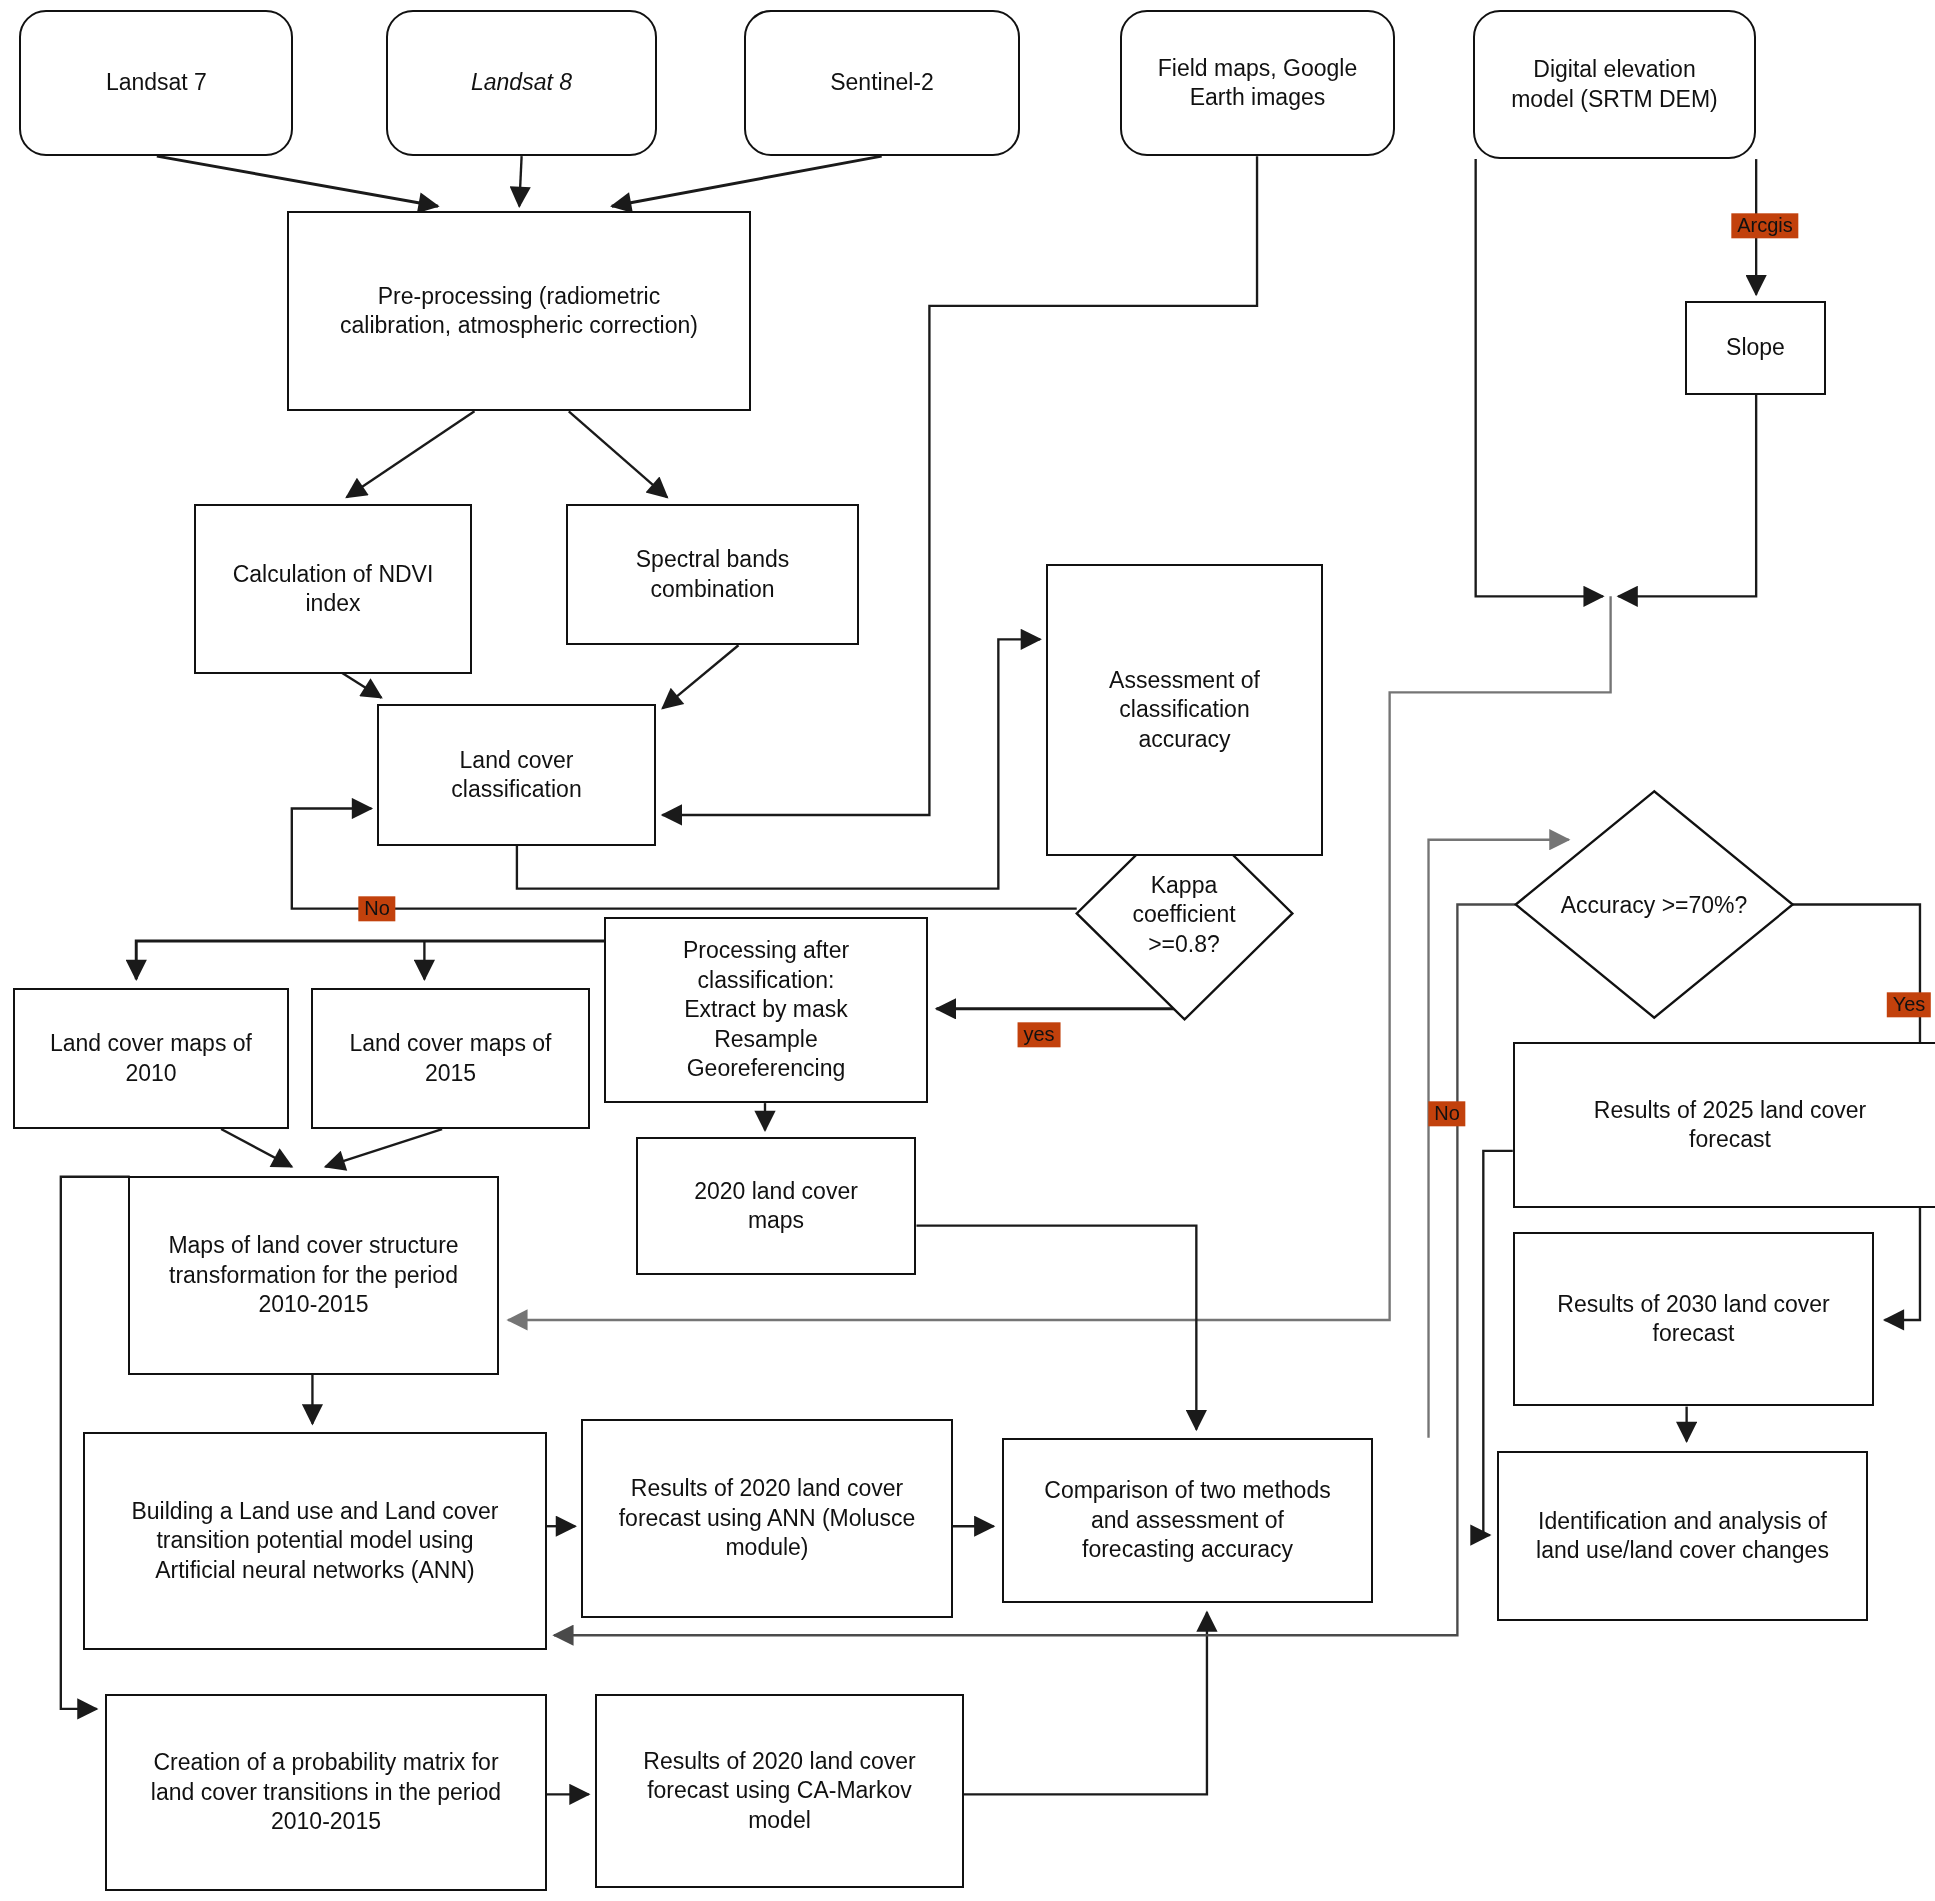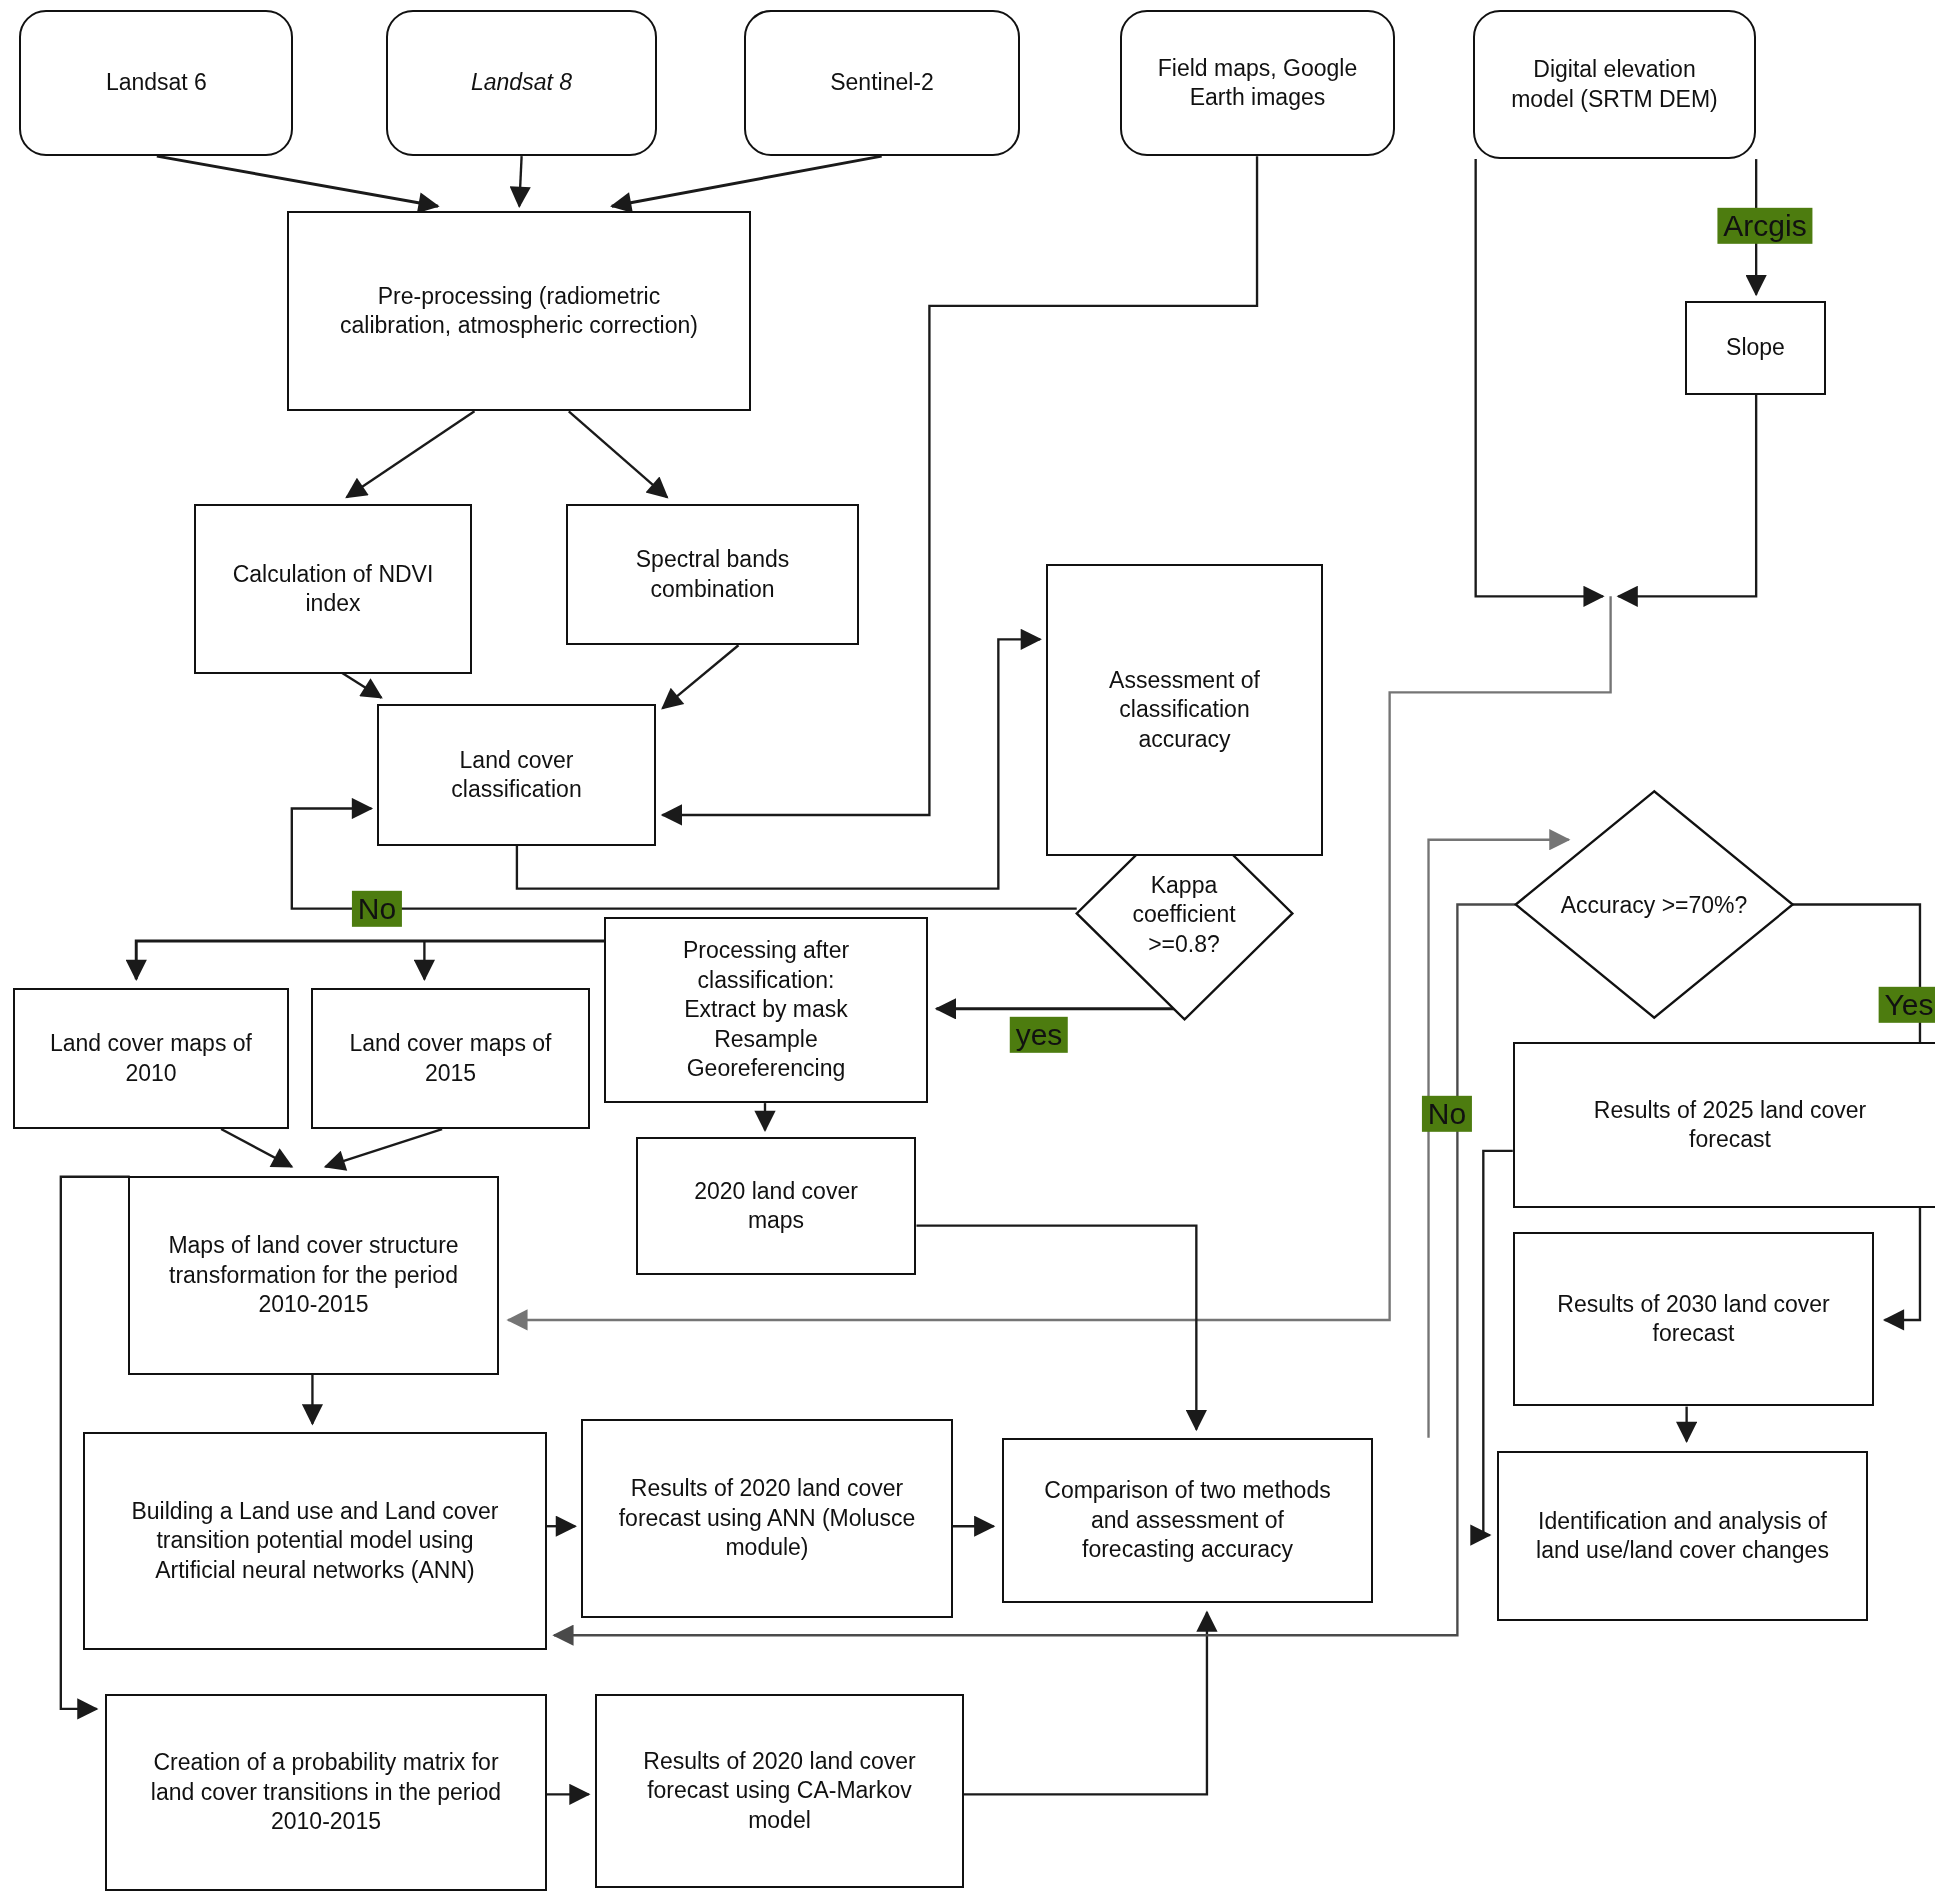--- a/index.html
+++ b/index.html
@@ -29,23 +29,23 @@
     position:absolute;
     transform:translate(-50%,-50%);
     text-align:center;
     font-size:23px;line-height:1.28;
     white-space:pre-line;
     z-index:3;
   }
   .elabel{
     position:absolute;
     transform:translate(-50%,-50%);
-    background:#4d7c0f;
+    background:#c2410c;
     padding:1.2px 5.9px;
-    font-size:30px;
+    font-size:20px;
     z-index:4;
   }
 </style>
 </head>
 <body>
 
 <div id="canvas">
 
   <svg id="wires" width="1936" height="1901" viewBox="0 0 3285 3226">
     <defs>
@@ -114,21 +114,21 @@
     <path d="M2567,1953 L2517,1953 L2517,2605 L2528,2605" fill="none" stroke="#1a1a1a" stroke-width="4" marker-end="url(#ah)"></path>
 
     <path d="M2862,2387 L2862,2446" fill="none" stroke="#1a1a1a" stroke-width="4" marker-end="url(#ah)"></path>
 
     <path d="M2572,1535 L2473,1535 L2473,2775 L940,2775" fill="none" stroke="#4a4a4a" stroke-width="4" marker-end="url(#ahd)"></path>
 
     <polygon points="2010,1370 1827,1550 2010,1730 2193,1550" fill="#ffffff" stroke="#111" stroke-width="4"></polygon>
     <polygon points="2807,1343 2572,1535 2807,1727 3042,1535" fill="#ffffff" stroke="#111" stroke-width="4"></polygon>
   </svg>
 
-  <div class="node rounded" style="left:19.4px;top:10px;width:274px;height:146px;"><span>Landsat 6</span></div>
+  <div class="node rounded" style="left:19.4px;top:10px;width:274px;height:146px;"><span>Landsat 7</span></div>
   <div class="node rounded" style="left:386px;top:10px;width:271px;height:146px;font-style:italic;"><span>Landsat 8</span></div>
   <div class="node rounded" style="left:744px;top:10px;width:276px;height:146px;"><span>Sentinel-2</span></div>
   <div class="node rounded" style="left:1120px;top:10px;width:275px;height:146px;"><span>Field maps, Google
 Earth images</span></div>
   <div class="node rounded" style="left:1473px;top:10px;width:283px;height:149px;"><span>Digital elevation
 model (SRTM DEM)</span></div>
 
   <div class="node" style="left:287px;top:211px;width:464px;height:200px;"><span>Pre-processing (radiometric
 calibration, atmospheric correction)</span></div>
   <div class="node" style="left:1685px;top:301px;width:141px;height:94px;"><span>Slope</span></div>

